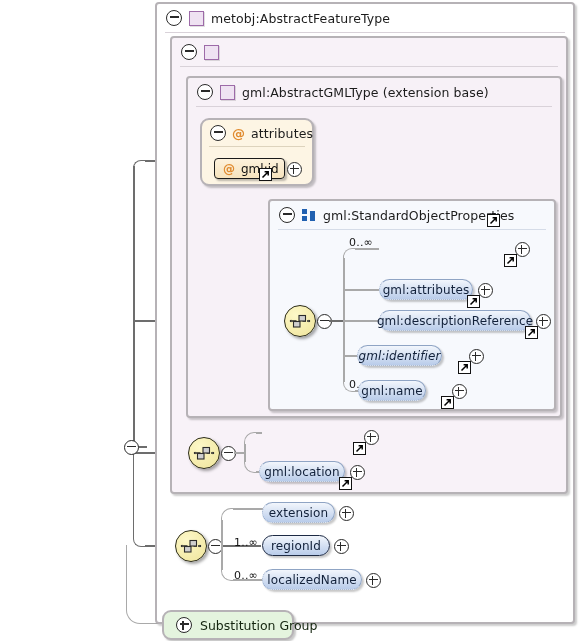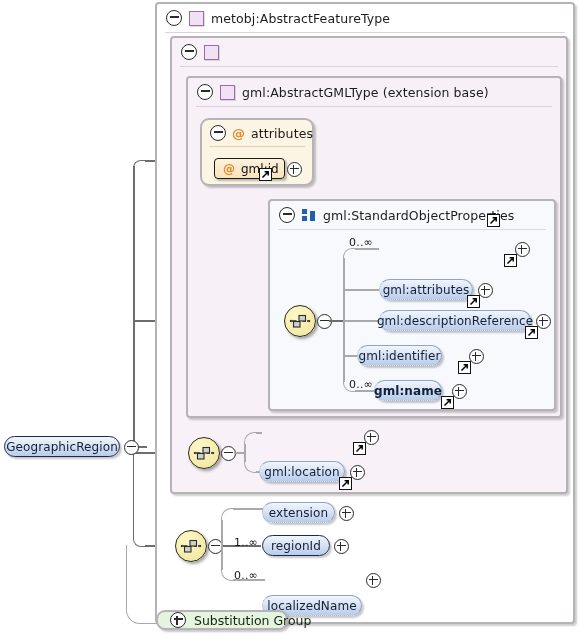--- a/index.html
+++ b/index.html
@@ -232,32 +232,32 @@
   <div class="chip opt" style="left:379px;top:310px;width:152px;">
     <span class="t">gml:descriptionReference</span>
   </div>
   <div class="linkBadge" style="left:525px;top:326px;">
     <svg width="9" height="9" viewBox="0 0 9 9">
         <path d="M1.5 7.5 L7 2 M3.6 1.8 H7.2 V5.4" stroke="#000" stroke-width="1.5" fill="none"></path>
       </svg>
   </div>
   <div class="chipTgl plus" style="left:536px;top:314px;"></div>
 
-  <div class="chip opt" style="left:357px;top:345px;width:85px;">
+  <div class="chip opt" style="left:357px;top:345px;width:85px;font-style:italic;">
     <span class="t">gml:identifier</span>
   </div>
   <div class="linkBadge" style="left:458px;top:361px;">
     <svg width="9" height="9" viewBox="0 0 9 9">
         <path d="M1.5 7.5 L7 2 M3.6 1.8 H7.2 V5.4" stroke="#000" stroke-width="1.5" fill="none"></path>
       </svg>
   </div>
   <div class="chipTgl plus" style="left:469px;top:349px;"></div>
 
   <div class="occ" style="left:349px;top:378px;">0..∞</div>
-  <div class="chip opt" style="left:374px;top:380px;width:68px;font-weight:bold;">
+  <div class="chip opt" style="left:358px;top:380px;width:68px;">
     <span class="t">gml:name</span>
   </div>
   <div class="linkBadge" style="left:441px;top:396px;">
     <svg width="9" height="9" viewBox="0 0 9 9">
         <path d="M1.5 7.5 L7 2 M3.6 1.8 H7.2 V5.4" stroke="#000" stroke-width="1.5" fill="none"></path>
       </svg>
   </div>
   <div class="chipTgl plus" style="left:452px;top:384px;"></div>
 
   <div class="seq" style="left:188px;top:437px;">
@@ -319,28 +319,25 @@
   </div>
   <div class="chipTgl plus" style="left:339px;top:506px;"></div>
 
   <div class="occ" style="left:234px;top:536px;">1..∞</div>
   <div class="chip req" style="left:262px;top:535px;width:68px;">
     <span class="t">regionId</span>
   </div>
   <div class="chipTgl plus" style="left:334px;top:539px;"></div>
 
   <div class="occ" style="left:234px;top:569px;">0..∞</div>
-  <div class="chip opt" style="left:262px;top:569px;width:100px;margin-top:26px;">
+  <div class="chip opt" style="left:262px;top:569px;width:100px;">
     <span class="t">localizedName</span>
   </div>
   <div class="chipTgl plus" style="left:366px;top:573px;"></div>
 
-  <div class="chip req" style="left:4px;top:436px;width:116px;">
-    <span class="t">GeographicRegion</span>
-  </div>
   <div class="chipTgl" style="left:124px;top:440px;"></div>
 
-  <div class="subg" style="left:156px;top:610px;width:132px;height:20px;">
+  <div class="subg" style="left:162px;top:610px;width:132px;height:30px;">
     <div class="tgl plus"></div>
     <span class="t">Substitution Group</span>
   </div>
 
 </div>
 
 </body></html>

